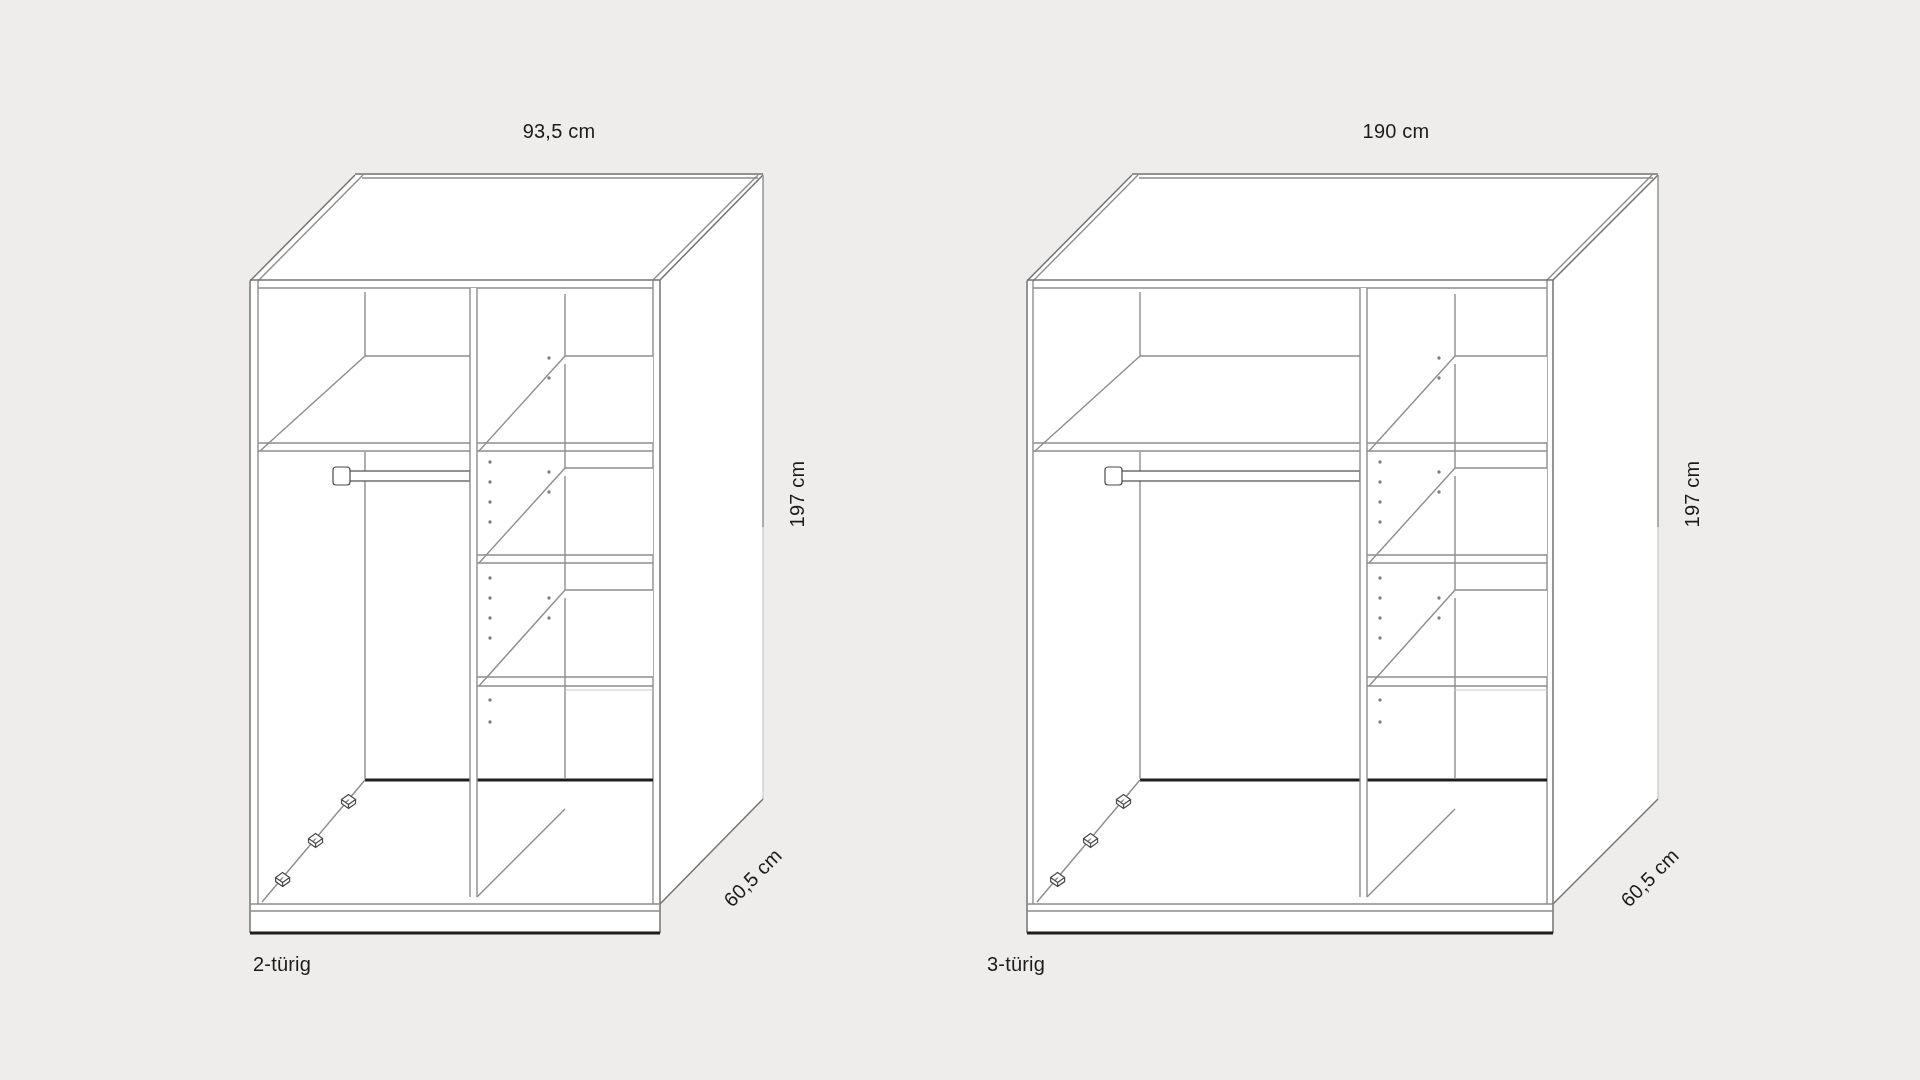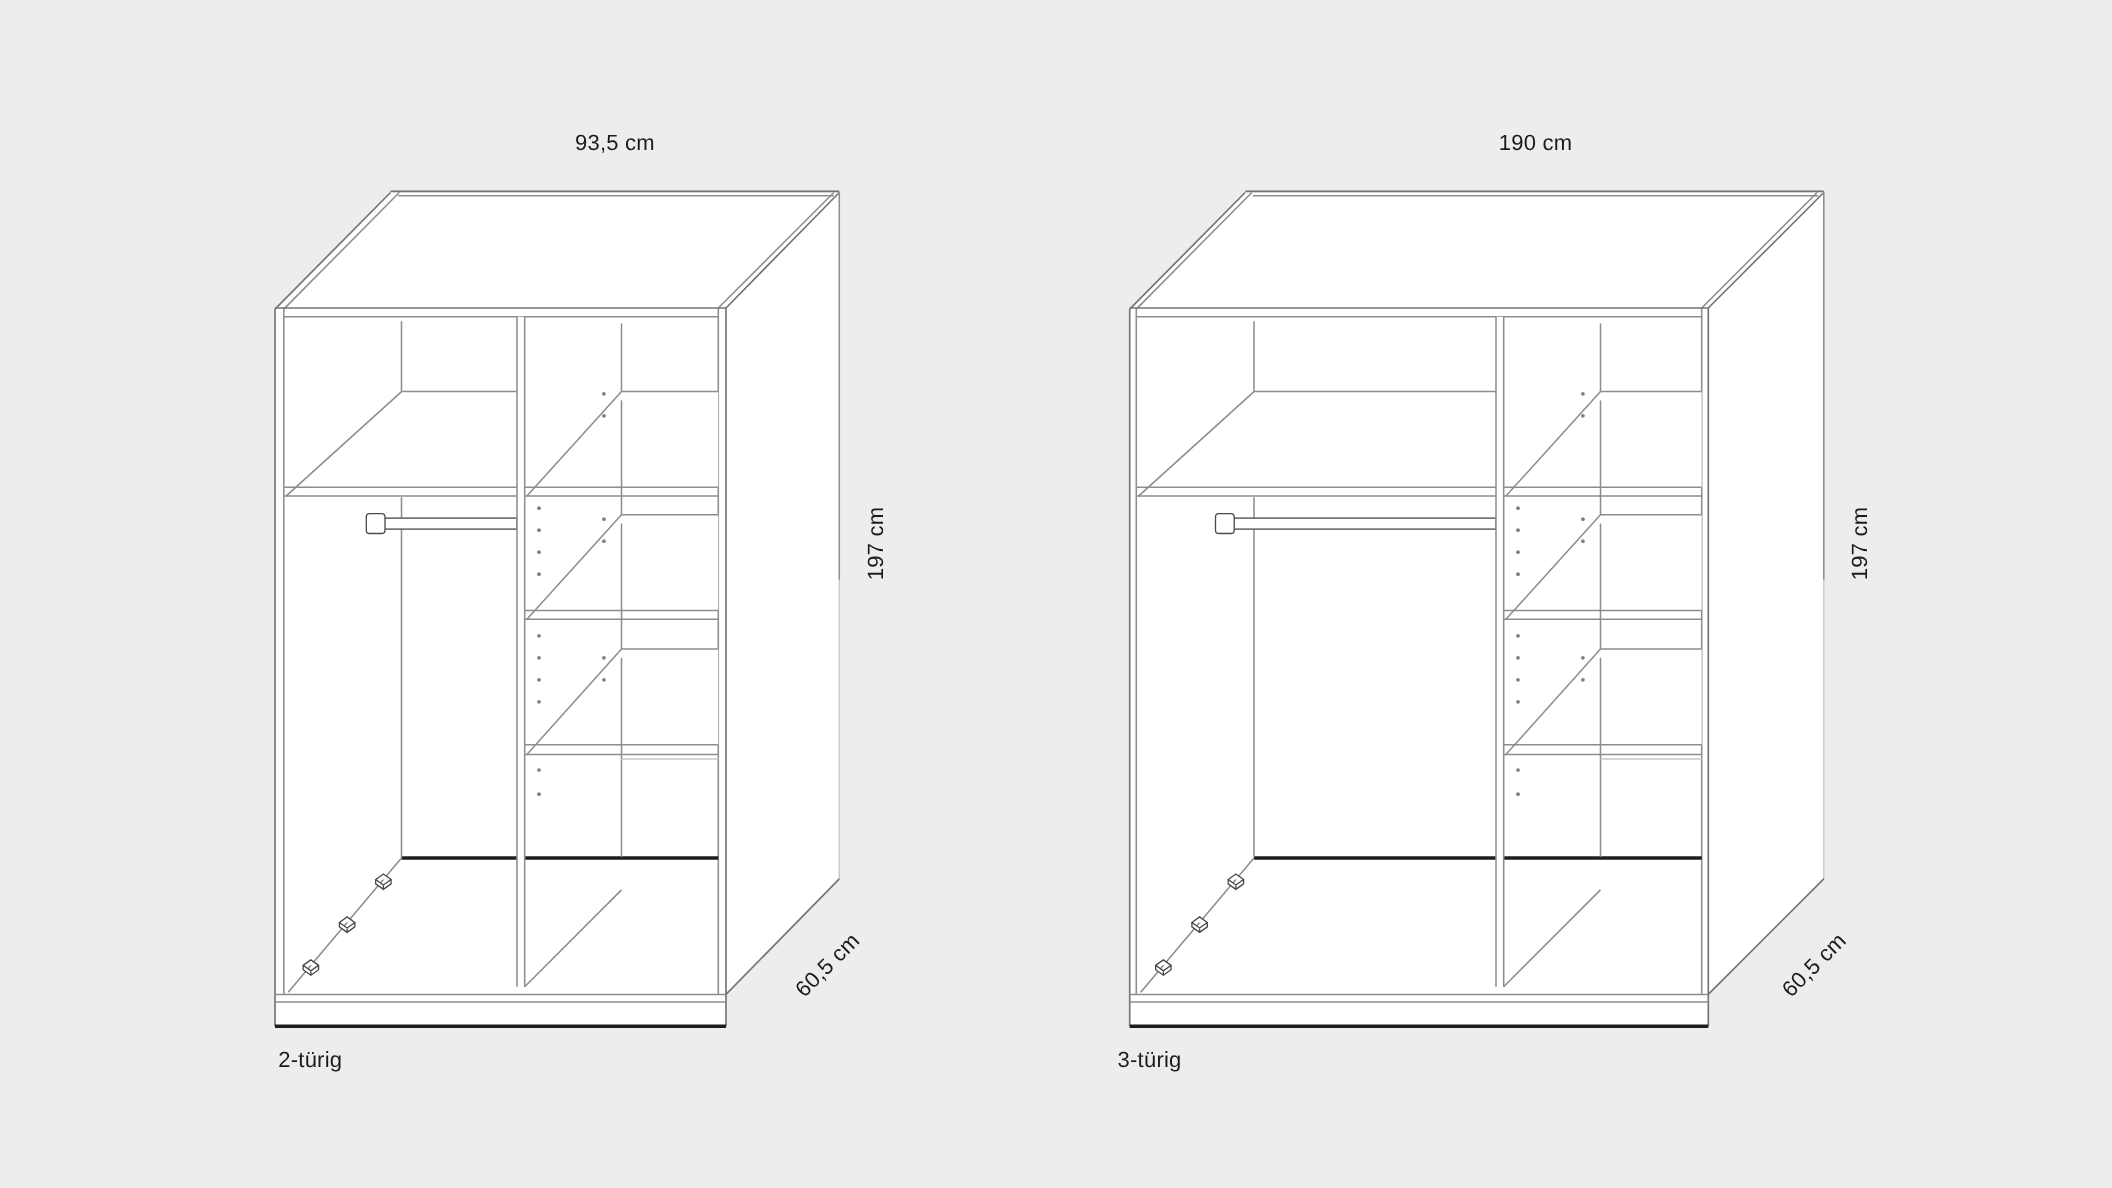--- a/index.html
+++ b/index.html
@@ -244,14 +244,14 @@
     </svg>
 
   <div class="lbl" style="left:559px;top:131px">93,5 cm</div>
   <div class="lbl rot90" style="left:797px;top:494px">197 cm</div>
   <div class="lbl rot45" style="left:753px;top:878px">60,5 cm</div>
   <div class="lbl name" style="left:253px;top:953px">2-türig</div>
 
   <div class="lbl" style="left:1396px;top:131px">190 cm</div>
   <div class="lbl rot90" style="left:1692px;top:494px">197 cm</div>
   <div class="lbl rot45" style="left:1650px;top:878px">60,5 cm</div>
-  <div class="lbl name" style="left:1016px;top:953px">3-türig</div>
+  <div class="lbl name" style="left:987px;top:953px">3-türig</div>
 </div>
 
 </body></html>

